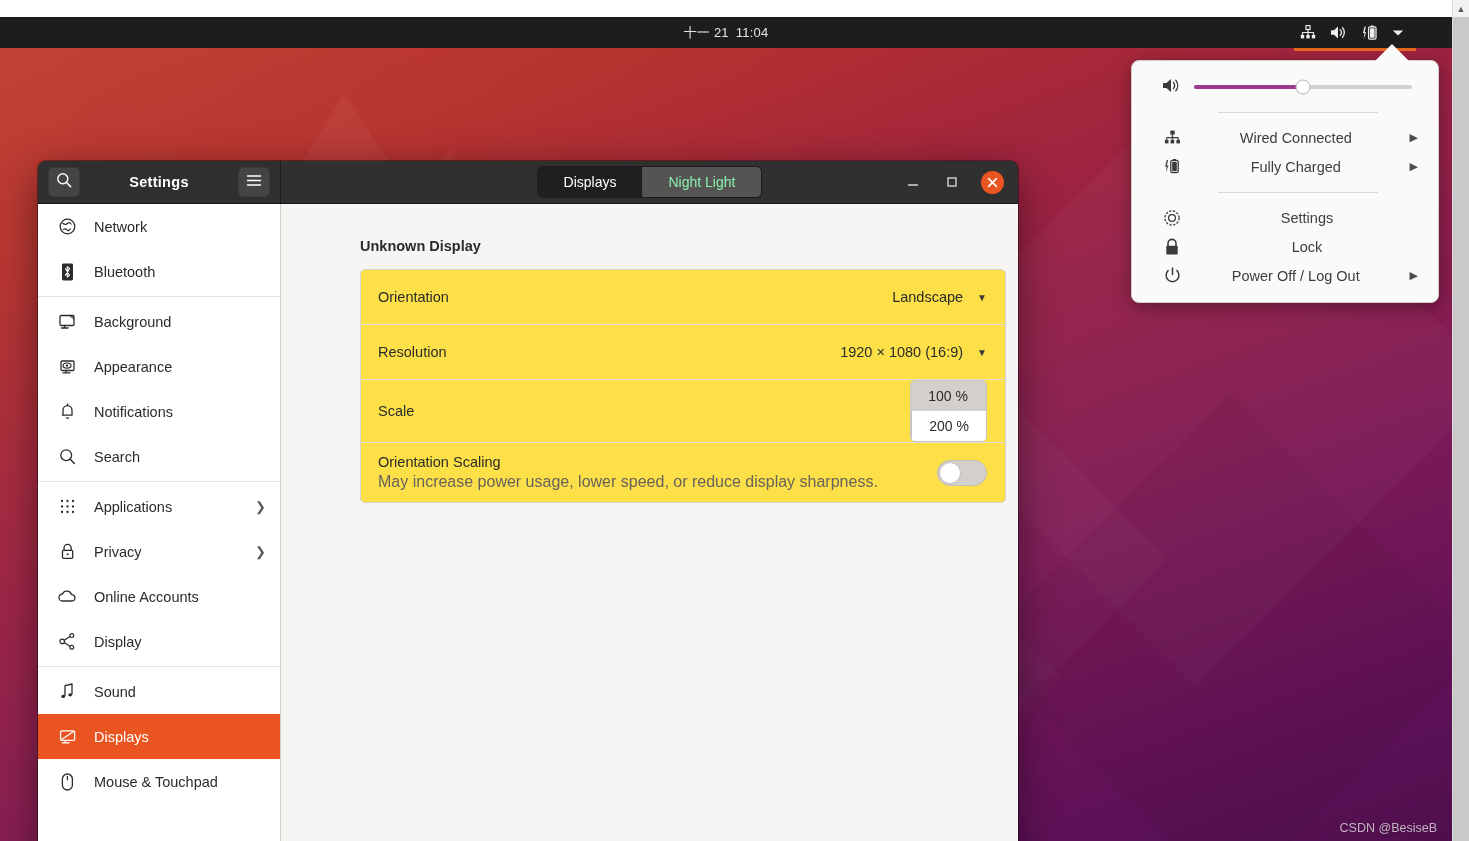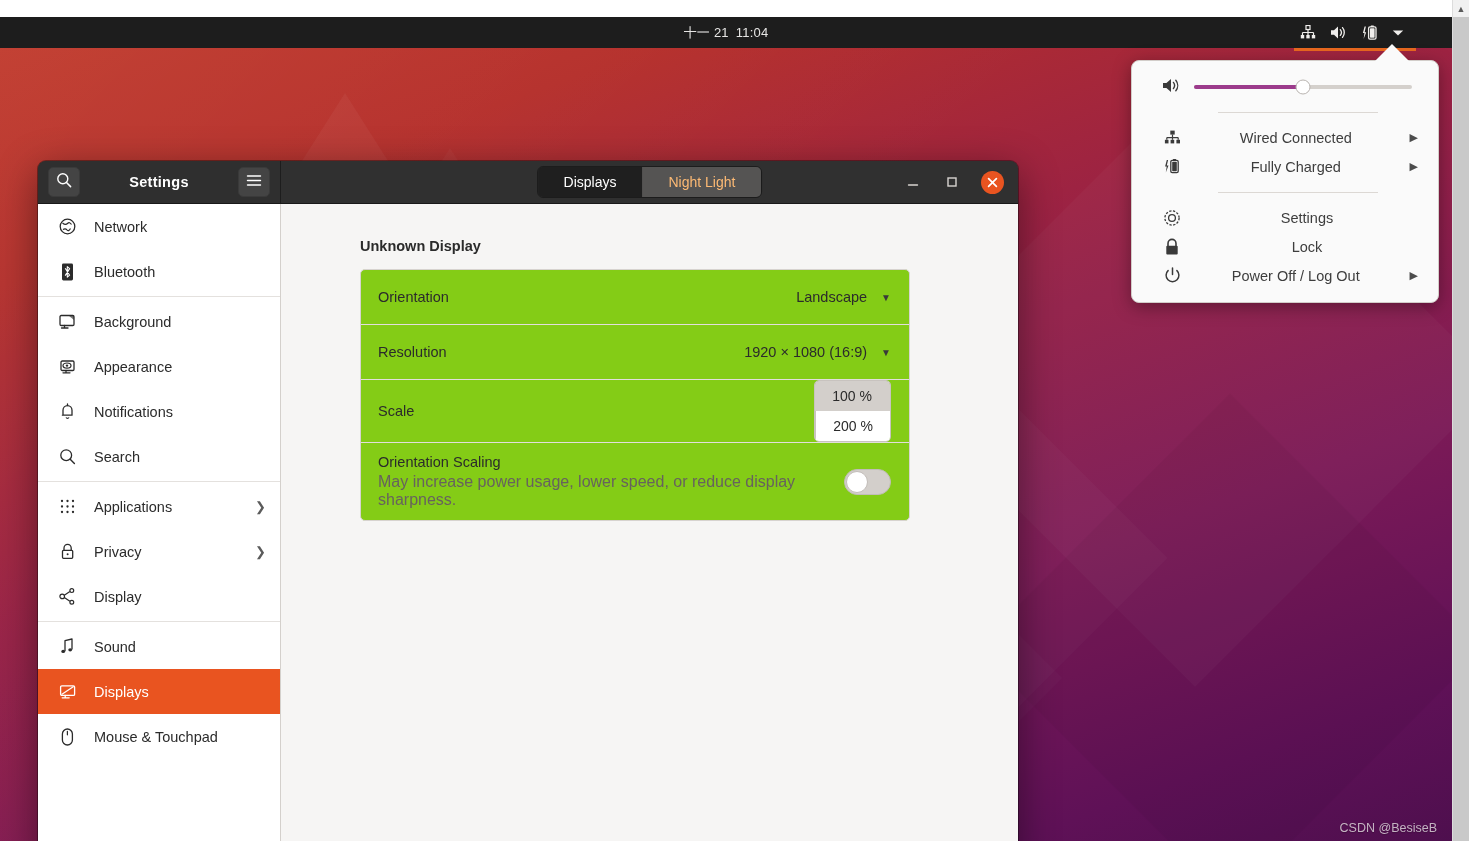--- a/index.html
+++ b/index.html
@@ -126,21 +126,21 @@
     flex:1; display:flex; align-items:center; position:relative;
     background:#303030;
   }
   #tabs {
     position:absolute; left:50%; transform:translateX(-50%);
     display:flex; border-radius:6px; overflow:hidden;
     border:1px solid #1c1c1c;
   }
   .tab {
     padding:0 26px; height:30px; line-height:30px;
-    font-size:14px; color:#fdba74; background:#555453;
+    font-size:14px; color:#86efac; background:#555453;
   }
   .tab.active { background:#1f1f1f; color:#ffffff; }
   #wbtns { position:absolute; right:14px; display:flex; align-items:center; gap:19px; }
   .wbtn { width:20px; height:20px; display:flex; align-items:center; justify-content:center; color:#d8d4d0; }
   .wbtn-close {
     width:23px; height:23px; border-radius:50%;
     background:#e95420; color:#fff;
     display:flex; align-items:center; justify-content:center;
     font-size:13px; line-height:1;
   }
@@ -167,22 +167,22 @@
 
   
   #content {
     flex:1; background:#f6f5f4; padding:34px 0 0 0; overflow:hidden;
   }
   #panel-title {
     font-size:14.5px; font-weight:bold; color:#2b2b2b;
     margin:0 0 15px 79px;
   }
   #card {
-    margin-left:79px; width:550px;
-    background:#84cc16; border:1px solid #d7d3cf; border-radius:5px;
+    margin-left:79px; width:646px;
+    background:#fde047; border:1px solid #d7d3cf; border-radius:5px;
     overflow:hidden;
   }
   .row {
     display:flex; align-items:center; justify-content:space-between;
     padding:0 18px 0 17px; min-height:55px;
     border-bottom:1px solid #e2dedb;
   }
   .row:last-child { border-bottom:none; }
   .row-label { font-size:14.5px; color:#2b2b2b; }
   .row-value { display:flex; align-items:center; gap:14px; font-size:14.5px; color:#2b2b2b; }
@@ -508,20 +508,28 @@
             <svg width="15" height="17" viewBox="0 0 15 17">
               <path d="M4 7.4 V5 a3.6 3.6 0 0 1 7.2 0 V7.4" fill="none" stroke="currentColor" stroke-width="1.3"></path>
               <rect x="2.5" y="7.3" width="10.2" height="8" rx="1" fill="none" stroke="currentColor" stroke-width="1.3"></rect>
               <circle cx="7.6" cy="11.3" r="1" fill="currentColor"></circle>
             </svg>
           </span>
           <span class="si-label">Privacy</span>
           <span class="si-chev">❯</span>
         </div>
 
+        <div class="side-item">
+          <span class="si-ico">
+            <svg width="19" height="13" viewBox="0 0 19 13">
+              <path d="M4.3 11 a3.5 3.5 0 0 1 0.2-7 a4.8 4.8 0 0 1 9 0.6 a3 3 0 0 1 0.4 6.4 Z" fill="none" stroke="currentColor" stroke-width="1.3" stroke-linejoin="round"></path>
+            </svg>
+          </span>
+          <span class="si-label">Online Accounts</span>
+        </div>
 
         <div class="side-item">
           <span class="si-ico">
             <svg width="17" height="17" viewBox="0 0 17 17">
               <circle cx="12.8" cy="2.6" r="1.9" fill="none" stroke="currentColor" stroke-width="1.2"></circle>
               <circle cx="12.8" cy="14.2" r="1.9" fill="none" stroke="currentColor" stroke-width="1.2"></circle>
               <circle cx="3.2" cy="8.4" r="2.3" fill="none" stroke="currentColor" stroke-width="1.2"></circle>
               <path d="M5.3 7.3 L10.9 3.6 M5.3 9.6 L10.9 13.2" stroke="currentColor" stroke-width="1.2"></path>
             </svg>
           </span>

